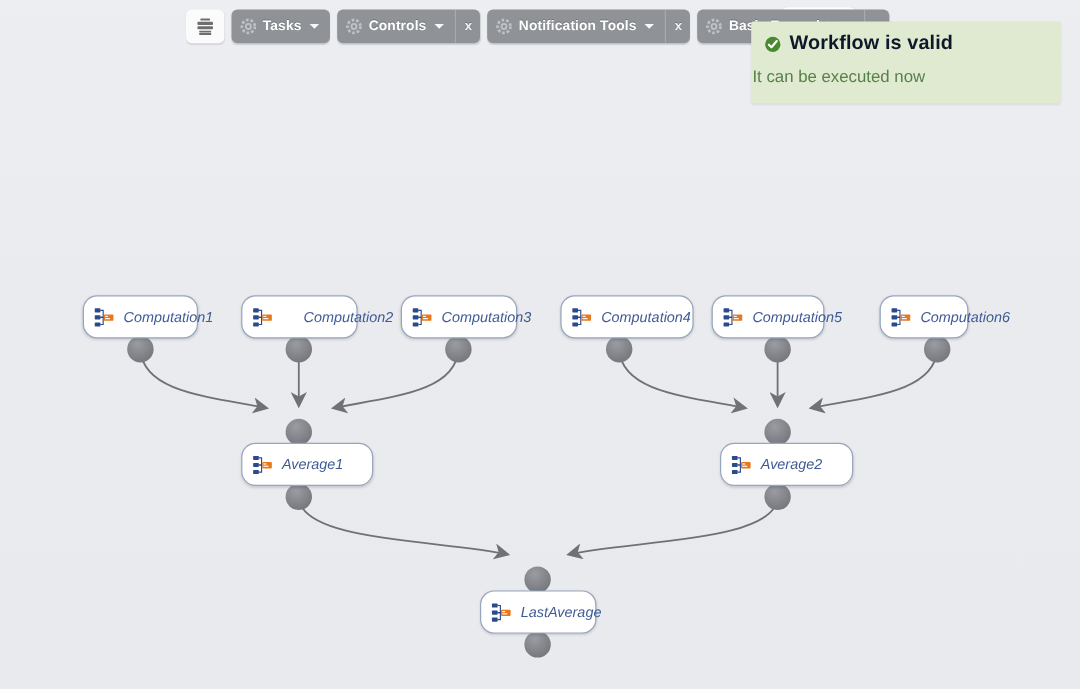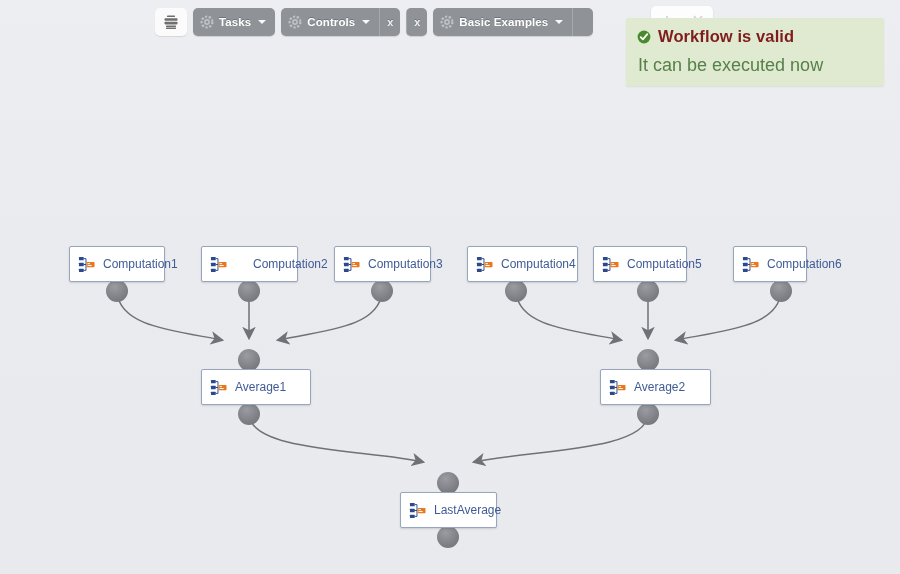--- a/index.html
+++ b/index.html
@@ -72,41 +72,42 @@
     background:#dfead0;
     border-radius:2px;
     box-shadow:0 1px 2px rgba(0,0,0,.07);
     z-index:50;
     padding:9px 0 0 0;
     box-sizing:border-box;
   }
   #notif-title-row{display:flex;align-items:center;gap:7px;padding-left:11px;}
   .check-badge{width:14px;height:14px;flex:none;display:block;}
   #notif-title{
-    color:#7f1d1d;font-size:16.5px;font-weight:bold;letter-spacing:.1px;
+    color:#0f172a;font-size:16.5px;font-weight:bold;letter-spacing:.1px;
   }
   #notif-sub{
-    margin-top:9px;padding-left:12px;
-    color:#57804a;font-size:18px;
+    margin-top:9px;padding-left:1px;
+    color:#57804a;font-size:14px;
   }
 
   
   #edges{position:absolute;left:0;top:0;width:900px;height:574px;z-index:5;}
   .node{
     position:absolute;z-index:20;
     height:36px;
     background:#ffffff;
     border:1px solid #97a5bd;
-    border-radius:2px;
+    border-radius:12px;
     box-sizing:border-box;
     display:flex;align-items:center;
     padding:0 11px 0 8px;
     gap:6px;
     box-shadow:0 1px 2px rgba(40,50,70,.16);
     cursor:pointer;
+    font-style:italic;
   }
   .node .nlabel{
     font-size:12px;color:#3f5b96;white-space:nowrap;
   }
   .node-ic{width:19px;height:19px;flex:none;display:block;}
   .port{
     position:absolute;z-index:12;
     width:22px;height:22px;border-radius:50%;
     background:radial-gradient(circle at 40% 30%,#9a9ca1 0%,#7b7d83 65%,#6e7077 100%);
   }
@@ -385,20 +386,28 @@
           <circle cx="7" cy="7" r="5.4" fill="none" stroke="#cfd2d5" stroke-width="2.3" stroke-dasharray="2.2 1.6"></circle>
           <circle cx="7" cy="7" r="2.1" fill="none" stroke="#cfd2d5" stroke-width="1.6"></circle>
         </svg>
         <span>Controls</span>
         <span class="caret"></span>
       </div>
       <div class="tb-close">x</div>
     </div>
 
     <div class="tb-group">
+      <div class="tb-btn">
+        <svg class="gear-ic" viewBox="0 0 14 14">
+          <circle cx="7" cy="7" r="5.4" fill="none" stroke="#cfd2d5" stroke-width="2.3" stroke-dasharray="2.2 1.6"></circle>
+          <circle cx="7" cy="7" r="2.1" fill="none" stroke="#cfd2d5" stroke-width="1.6"></circle>
+        </svg>
+        <span>Notification Tools</span>
+        <span class="caret"></span>
+      </div>
       <div class="tb-close">x</div>
     </div>
 
     <div class="tb-group">
       <div class="tb-btn">
         <svg class="gear-ic" viewBox="0 0 14 14">
           <circle cx="7" cy="7" r="5.4" fill="none" stroke="#cfd2d5" stroke-width="2.3" stroke-dasharray="2.2 1.6"></circle>
           <circle cx="7" cy="7" r="2.1" fill="none" stroke="#cfd2d5" stroke-width="1.6"></circle>
         </svg>
         <span>Basic Examples</span>

